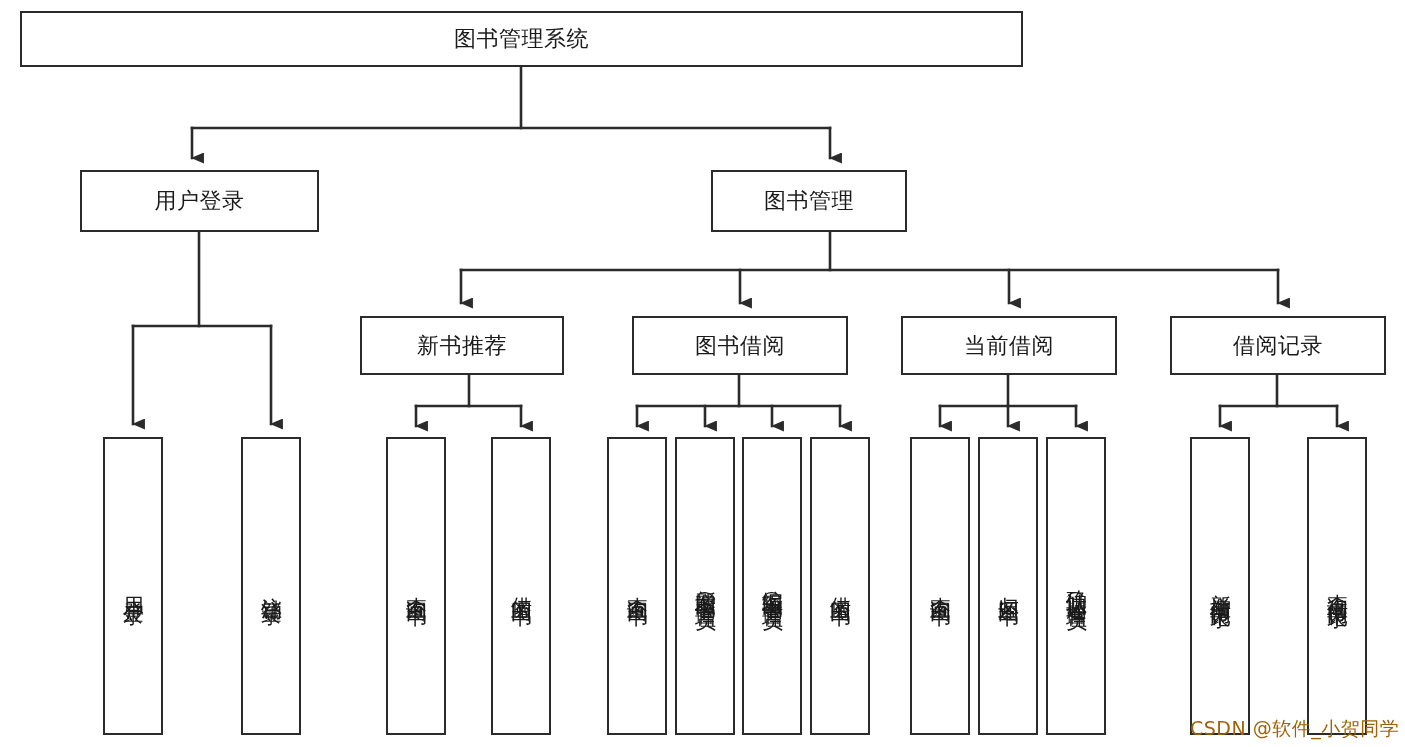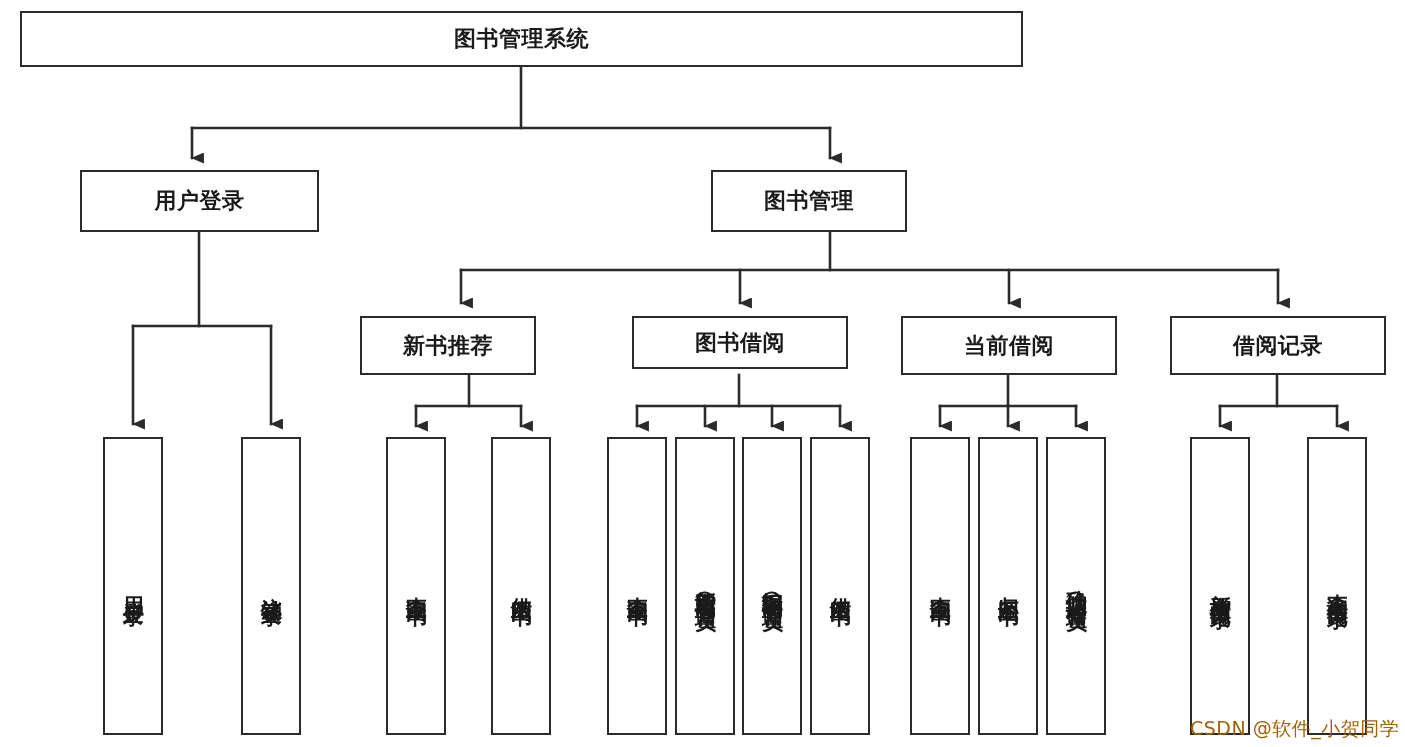--- a/index.html
+++ b/index.html
@@ -27,21 +27,20 @@
   }
   .node {
     position: absolute;
     box-sizing: border-box;
     background: #ffffff;
     border: 2.5px solid #2b2b2b;
     display: flex;
     align-items: center;
     justify-content: center;
     z-index: 2;
-    font-weight: bold;
   }
   .node-label {
     color: #1a1a1a;
     font-size: 22px;
     line-height: 1.18;
     letter-spacing: 0.5px;
     white-space: nowrap;
   }
   .node.vertical {
     align-items: center;
@@ -125,24 +124,24 @@
     <span class="node-label">图书管理系统</span>
   </div>
 
   <div class="node" style="left:80px; top:170px; width:239px; height:62px;">
     <span class="node-label">用户登录</span>
   </div>
   <div class="node" style="left:711px; top:170px; width:196px; height:62px;">
     <span class="node-label">图书管理</span>
   </div>
 
-  <div class="node" style="left:360px; top:316px; width:176px; height:59px;">
+  <div class="node" style="left:360px; top:316px; width:204px; height:59px;">
     <span class="node-label">新书推荐</span>
   </div>
-  <div class="node" style="left:632px; top:316px; width:216px; height:53px;">
+  <div class="node" style="left:632px; top:316px; width:216px; height:59px;">
     <span class="node-label">图书借阅</span>
   </div>
   <div class="node" style="left:1170px; top:316px; width:216px; height:59px;">
     <span class="node-label">借阅记录</span>
   </div>
   <div class="node" style="left:901px; top:316px; width:216px; height:59px;">
     <span class="node-label">当前借阅</span>
   </div>
 
   <div class="node vertical" style="left:103px; top:437px; width:60px; height:298px;">

